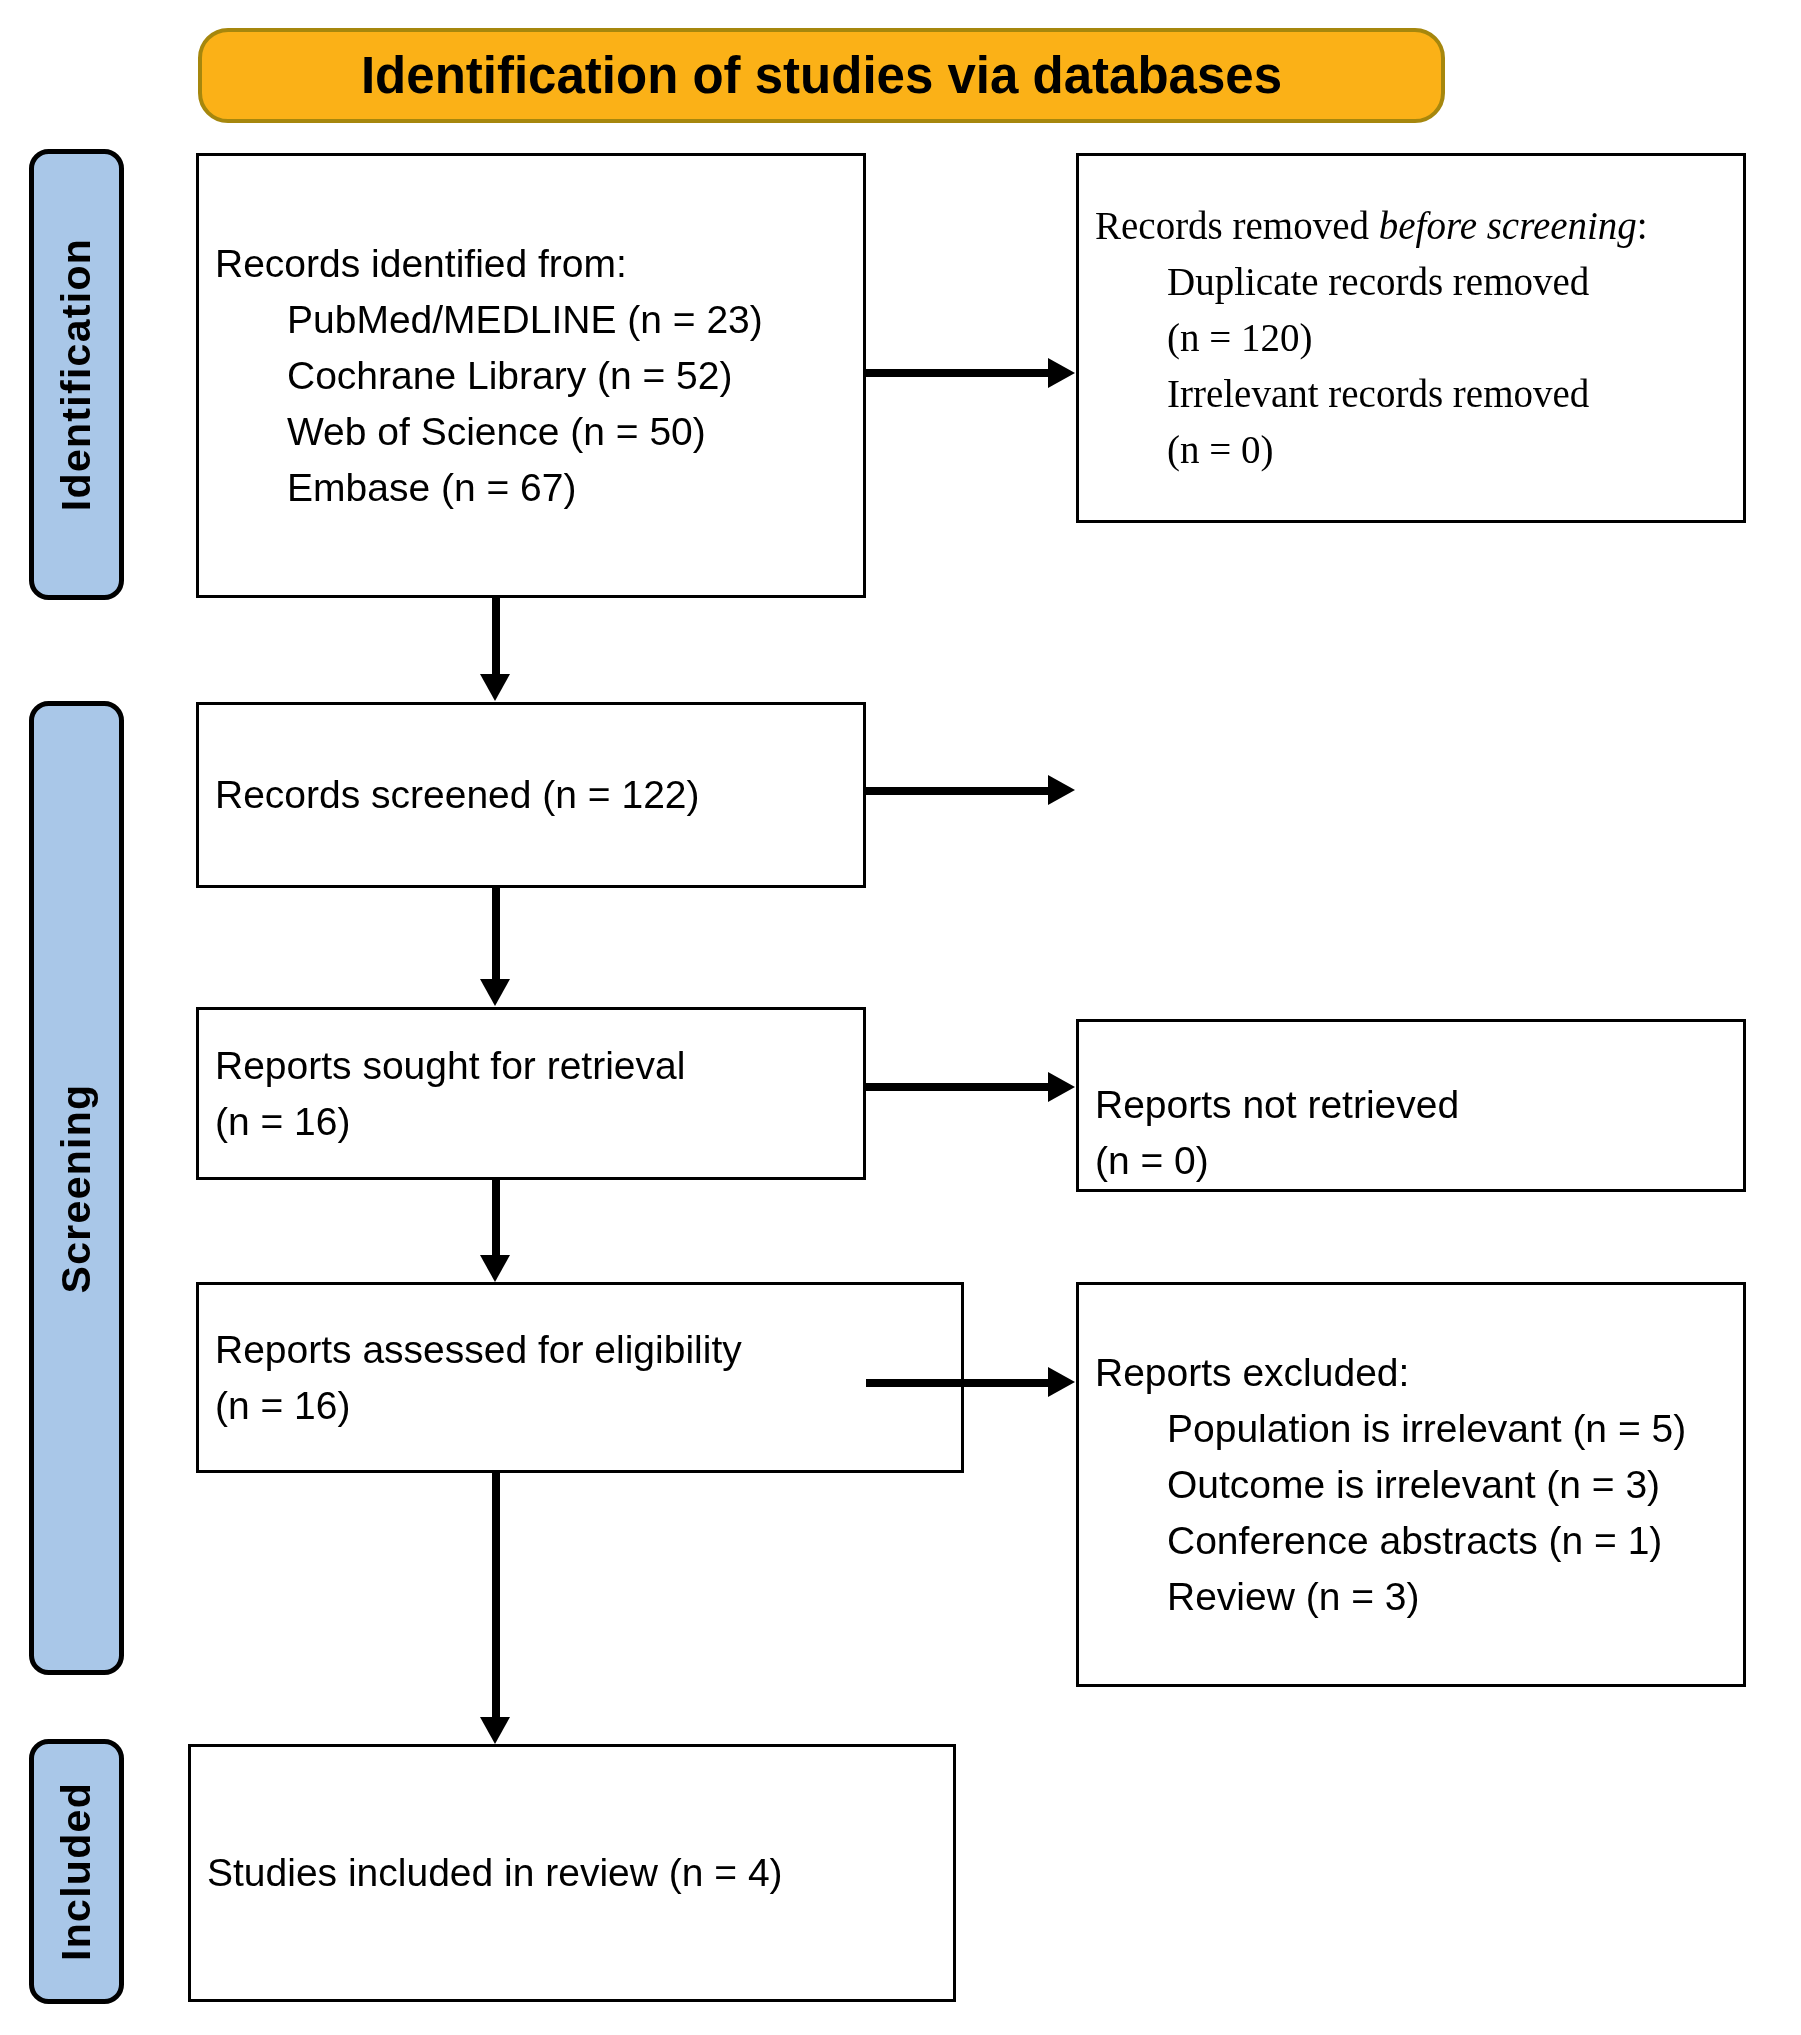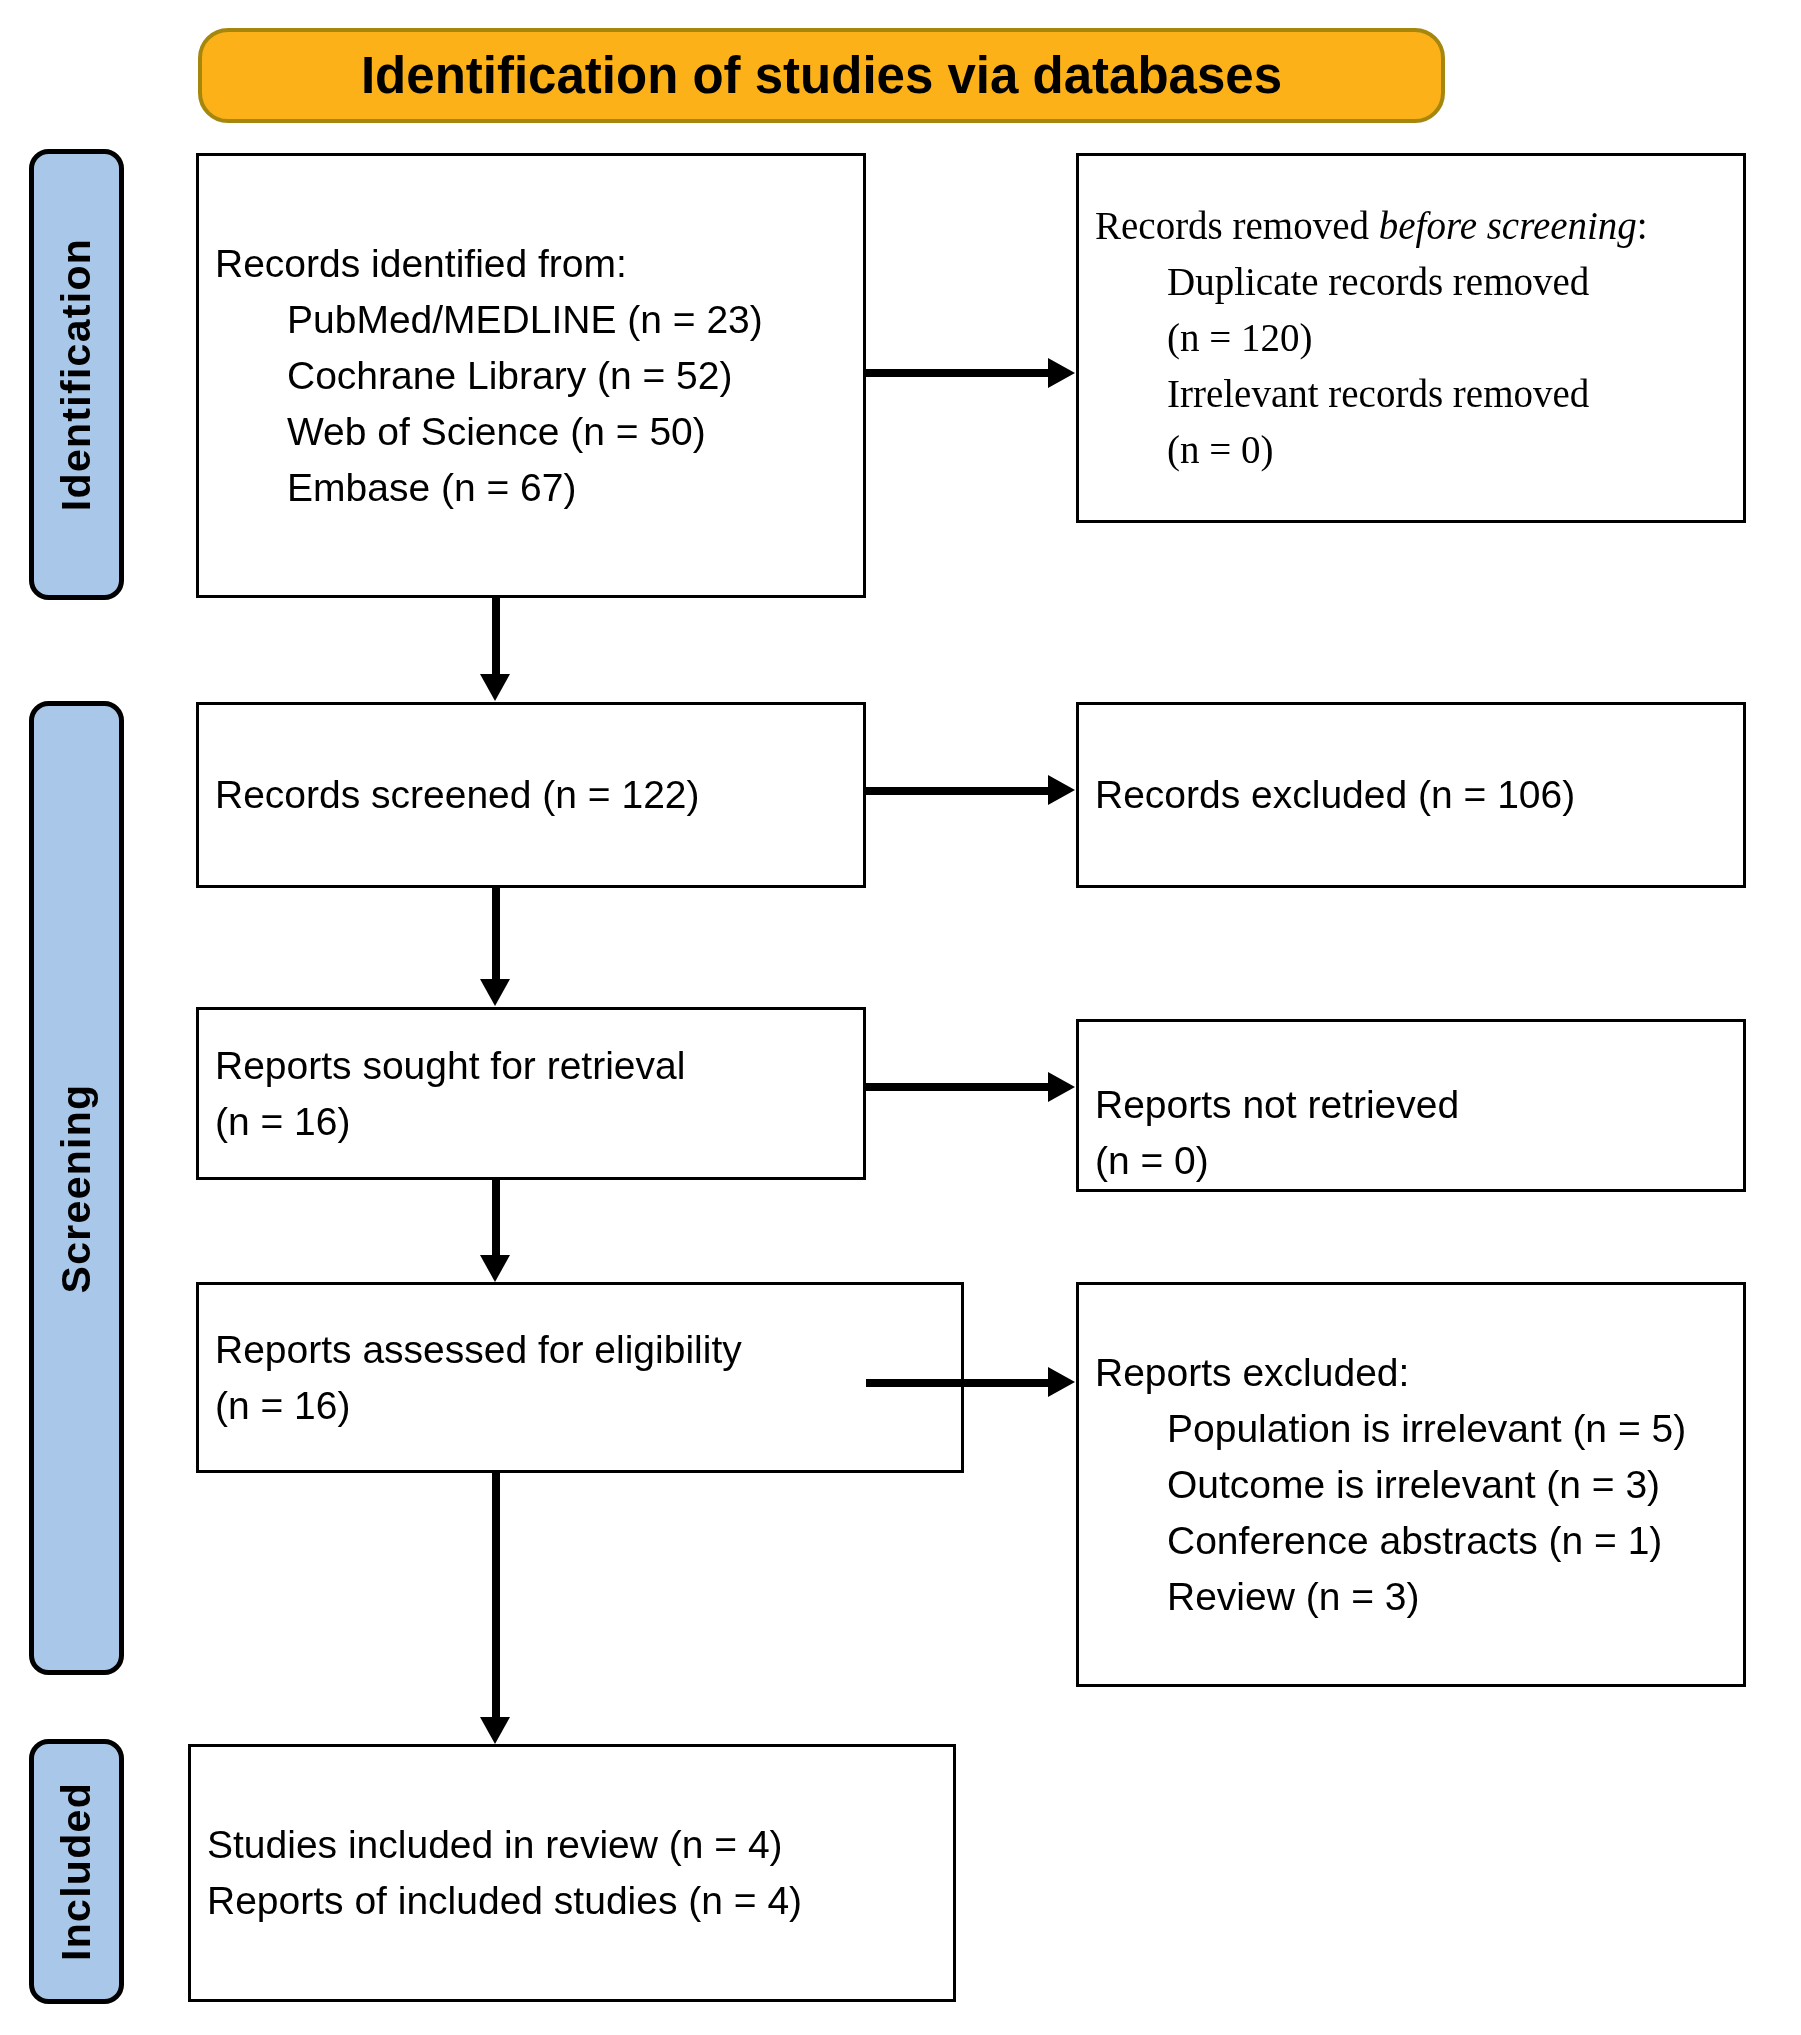--- a/index.html
+++ b/index.html
@@ -146,23 +146,20 @@
     <div class="line"><span>Records removed </span><span class="italic">before screening</span><span>:</span></div>
     <div class="line indent">Duplicate records removed</div>
     <div class="line indent">(n = 120)</div>
     <div class="line indent">Irrelevant records removed</div>
     <div class="line indent">(n = 0)</div>
   </div>
 
   <div class="box box-records-screened">
     <div class="line">Records screened (n = 122)</div>
   </div>
-  <div class="box box-records-excluded">
-    <div class="line">Records excluded (n = 106)</div>
-  </div>
 
   <div class="box box-reports-sought">
     <div class="line">Reports sought for retrieval</div>
     <div class="line">(n = 16)</div>
   </div>
   <div class="box box-reports-not-retrieved">
     <div class="line">Reports not retrieved</div>
     <div class="line">(n = 0)</div>
   </div>
 
@@ -173,21 +170,20 @@
   <div class="box box-reports-excluded">
     <div class="line">Reports excluded:</div>
     <div class="line indent">Population is irrelevant (n = 5)</div>
     <div class="line indent">Outcome is irrelevant (n = 3)</div>
     <div class="line indent">Conference abstracts (n = 1)</div>
     <div class="line indent">Review (n = 3)</div>
   </div>
 
   <div class="box box-studies-included">
     <div class="line">Studies included in review (n = 4)</div>
-    <div class="line">Reports of included studies (n = 4)</div>
   </div>
 
   <div class="vshaft" style="left:492px; top:598px; height:79px;"></div>
   <div class="vhead" style="left:480px; top:674px;"></div>
 
   <div class="vshaft" style="left:492px; top:887px; height:93px;"></div>
   <div class="vhead" style="left:480px; top:979px;"></div>
 
   <div class="vshaft" style="left:492px; top:1180px; height:76px;"></div>
   <div class="vhead" style="left:480px; top:1255px;"></div>

